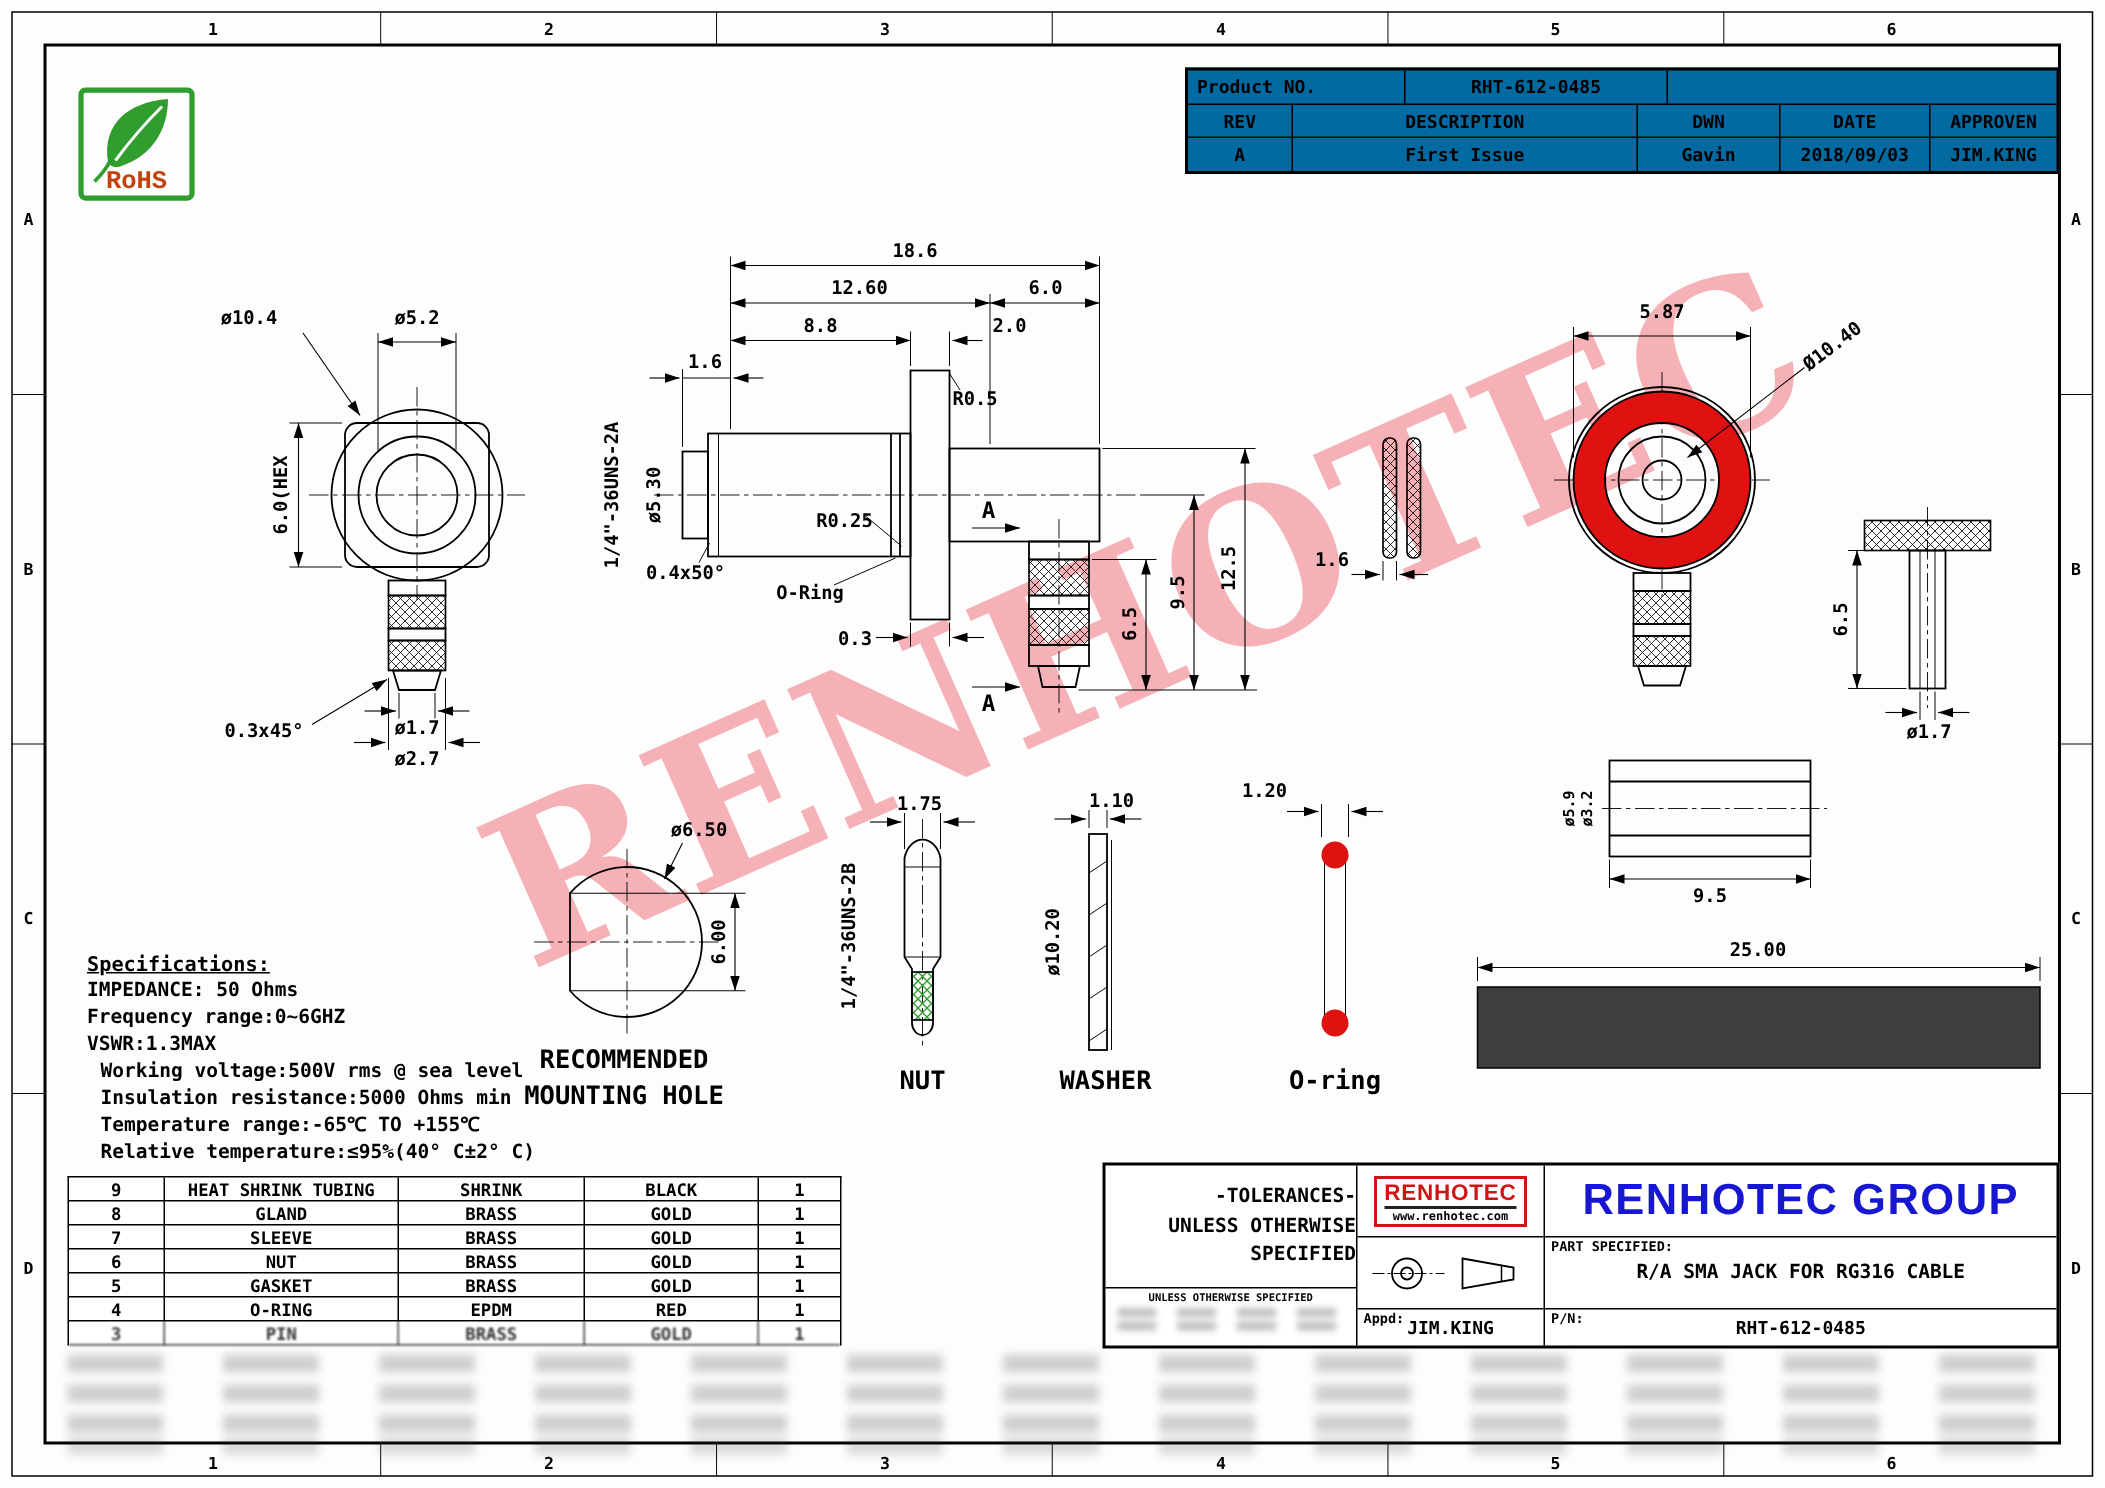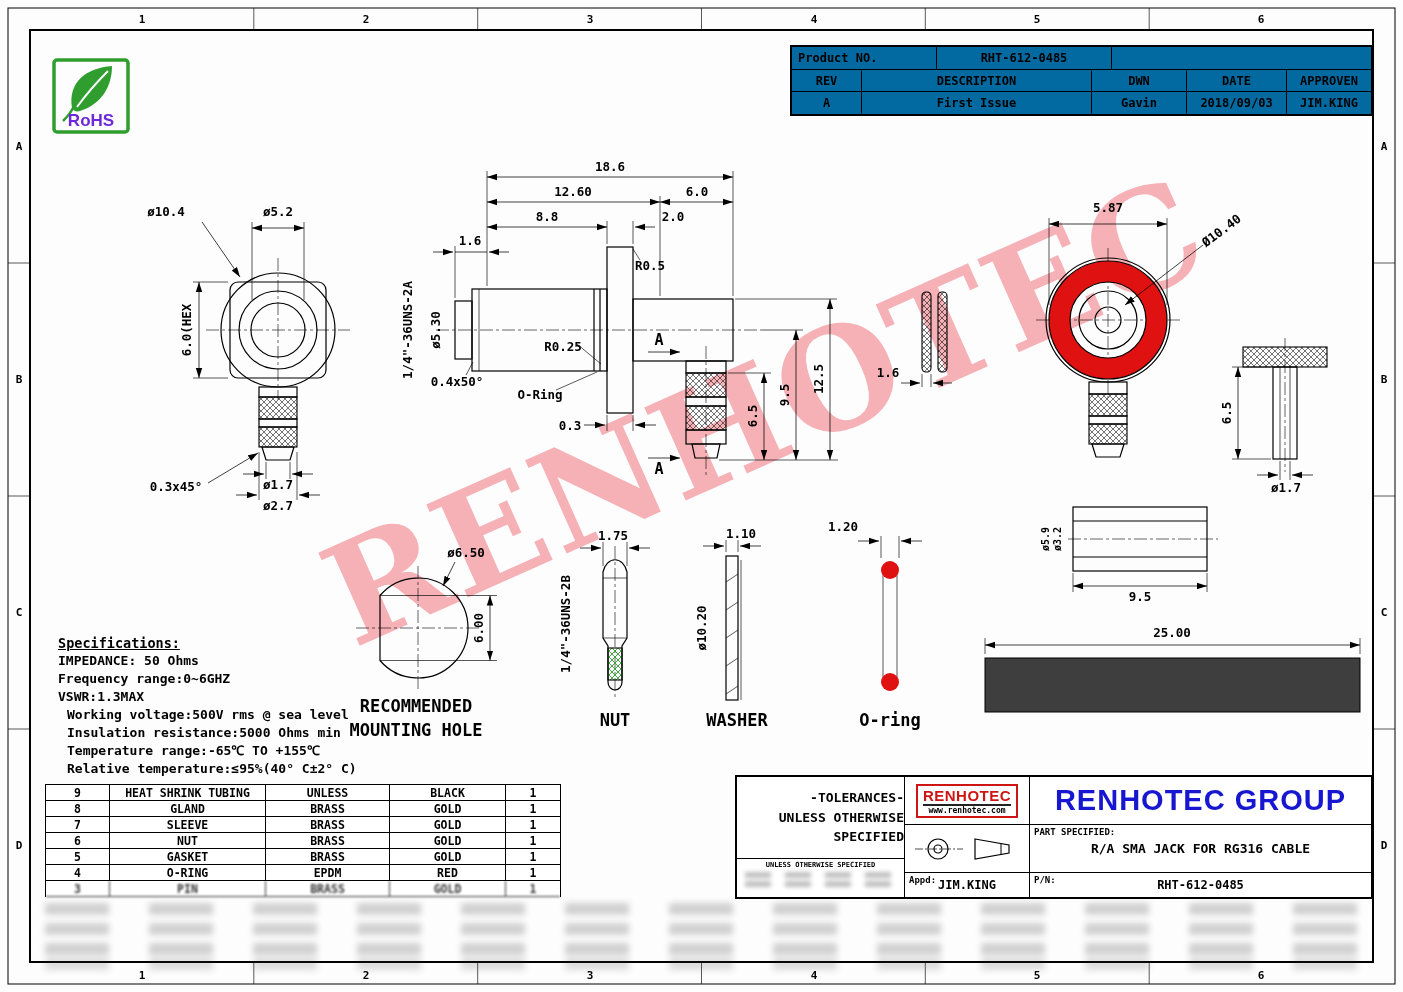--- a/index.html
+++ b/index.html
@@ -13,22 +13,22 @@
   .dsm{font-size:10px;text-anchor:middle;font-weight:bold}
   .cap{font-size:17px;font-weight:bold;text-anchor:middle}
   .ln{fill:none;stroke:#000;stroke-width:1.2}
   .lnh{stroke:#000;stroke-width:1.1}
   .thin{fill:none;stroke:#000;stroke-width:0.65}
   .cl{fill:none;stroke:#000;stroke-width:0.6;stroke-dasharray:13 3 3 3}
   .dim{fill:none;stroke:#000;stroke-width:0.75}
   .red{fill:#e01111}
   
   .rohs{position:absolute;left:52px;top:58px;width:78px;height:76px;text-align:center}
-  .rohs-label{position:absolute;left:0;right:0;bottom:3px;color:#6d28d9;font-size:17px;
-              font-weight:bold;font-family:Liberation Sans, sans-serif}
+  .rohs-label{position:absolute;left:0;right:0;bottom:3px;color:#c2410c;font-size:17px;
+              font-weight:bold;font-family:Liberation Mono, monospace}
   
   .revtable{position:absolute;left:790px;top:45px;width:583px;border:2px solid #000;background:#0369a1}
   .rt-row{display:grid}
   .rt-r1{grid-template-columns:145px 175px 1fr;height:23px}
   .rt-r23{grid-template-columns:70px 230px 95px 100px 1fr;height:22px}
   .revtable .cell{border-right:1px solid #000;border-bottom:1px solid #000;display:flex;
        align-items:center;justify-content:center;font-size:12px;font-weight:bold;overflow:hidden}
   .revtable .rt-row .cell:last-child{border-right:none}
   .revtable .rt-row:last-child .cell{border-bottom:none}
   .cell.left{justify-content:flex-start;padding-left:6px}
@@ -410,21 +410,21 @@
     <div class="ind">Working voltage:500V rms @ sea level</div>
     <div class="ind">Insulation resistance:5000 Ohms min</div>
     <div class="ind">Temperature range:-65℃ TO +155℃</div>
     <div class="ind">Relative temperature:≤95%(40° C±2° C)</div>
   </div>
 
   <div class="bom">
     <div class="bom-row">
       <div>9</div>
       <div>HEAT SHRINK TUBING</div>
-      <div>UNLESS</div>
+      <div>SHRINK</div>
       <div>BLACK</div>
       <div>1</div>
     </div>
     <div class="bom-row">
       <div>8</div>
       <div>GLAND</div>
       <div>BRASS</div>
       <div>GOLD</div>
       <div>1</div>
     </div>

